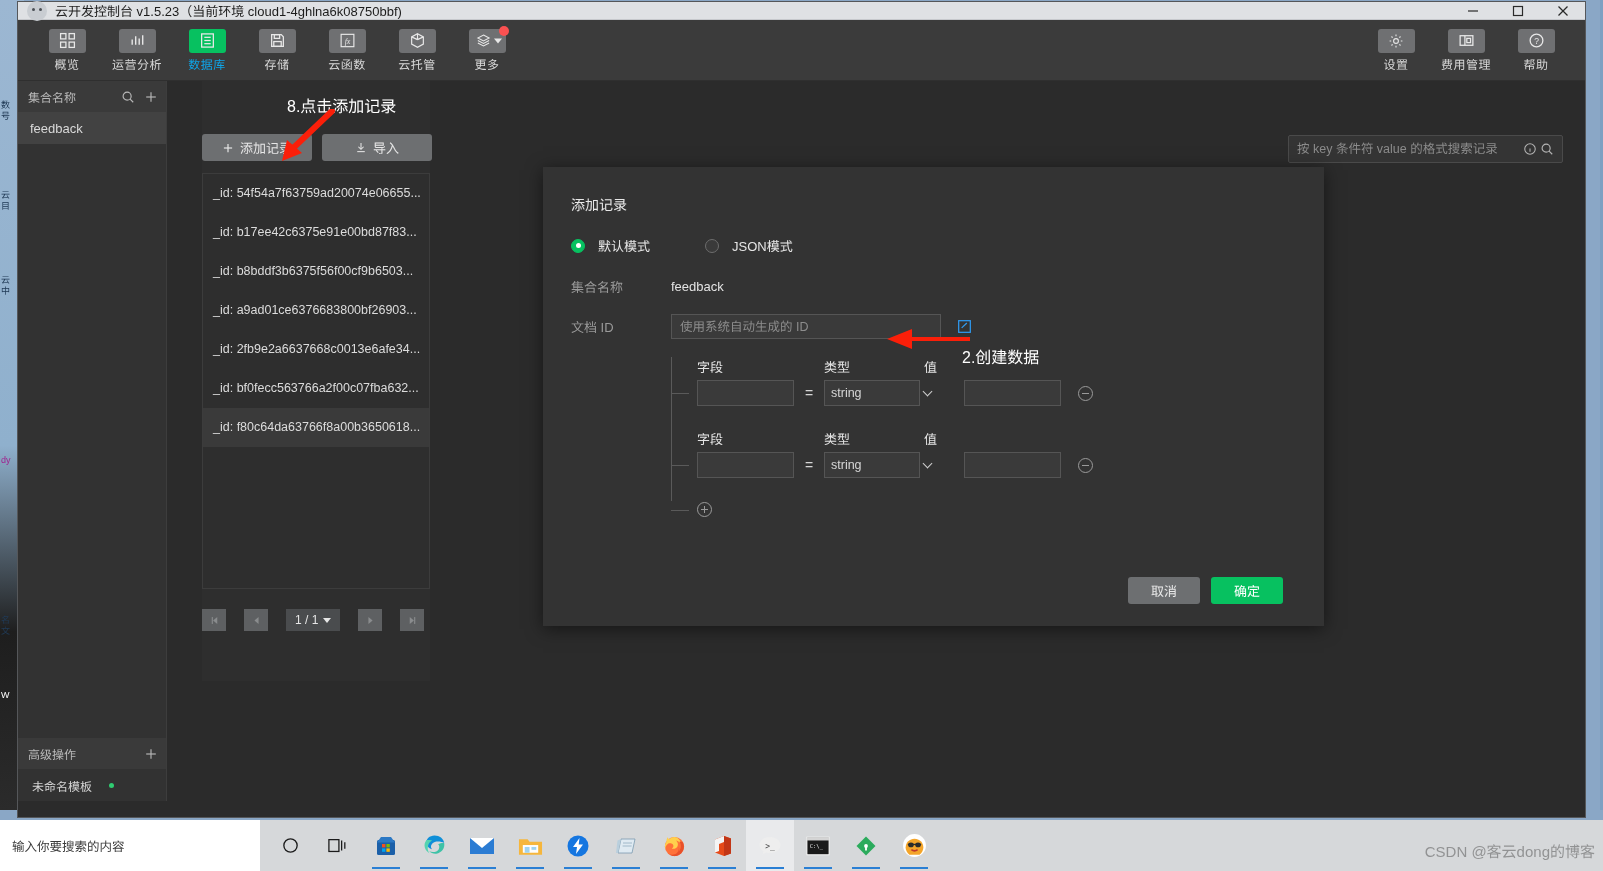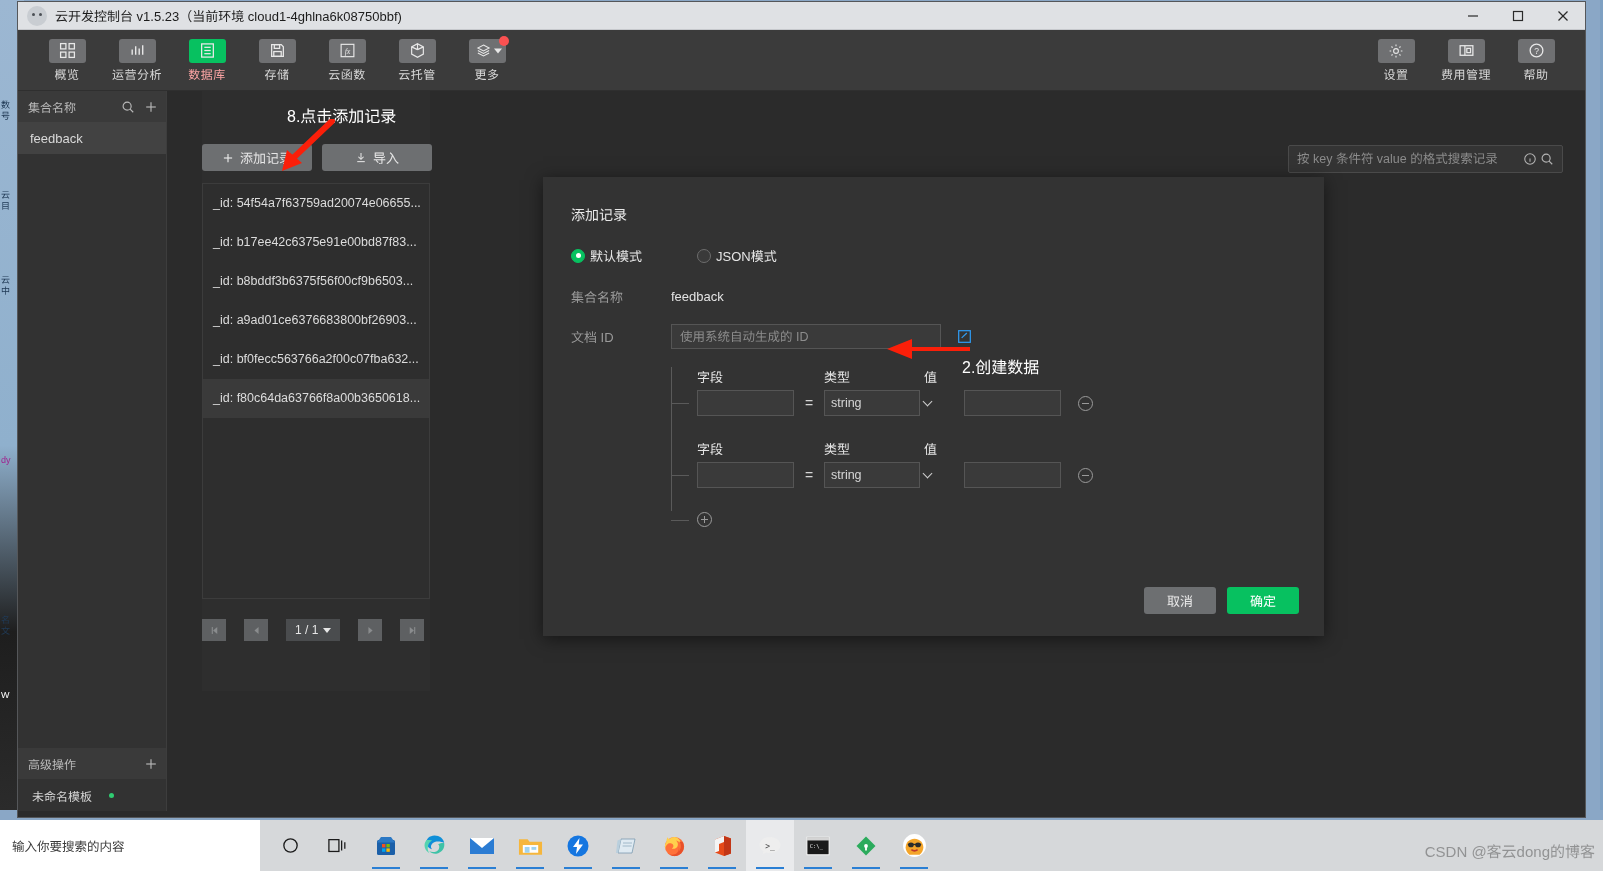--- a/index.html
+++ b/index.html
@@ -33,21 +33,21 @@
   
   #app-window {
     position: absolute; left: 18px; top: 2px;
     width: 1567px; height: 815px;
     background: #2b2b2b;
     box-shadow: 0 0 0 1px #55575a;
   }
 
   
   #titlebar {
-    height: 28px; background: #dfe1e4;
+    height: 18px; background: #dfe1e4;
     display: flex; align-items: center;
     border-bottom: 1px solid #c6c8cc;
   }
   #app-logo {
     width: 20px; height: 20px; margin-left: 9px; margin-right: 8px;
     border-radius: 50%; background: #c9cdd2;
     position: relative; flex: none;
   }
   #app-logo::before, #app-logo::after {
     content: ""; position: absolute; top: 7px;
@@ -79,21 +79,21 @@
     cursor: pointer; position: relative;
   }
   .tb-tile {
     width: 37px; height: 24px; border-radius: 3px;
     background: #6f7072;
     display: flex; align-items: center; justify-content: center;
     color: #e8e8e8; position: relative;
   }
   .tb-item.active .tb-tile { background: #07c160; }
   .tb-label { font-size: 12px; color: #d8d8d8; letter-spacing: .5px; }
-  .tb-item.active .tb-label { color: #fca5a5; }
+  .tb-item.active .tb-label { color: #0ea5e9; }
   .tb-caret {
     position: absolute; right: 4px; top: 50%; transform: translateY(-50%);
     width: 0; height: 0;
     border-left: 4px solid transparent; border-right: 4px solid transparent;
     border-top: 5px solid #e8e8e8;
   }
   .tb-dot {
     position: absolute; right: -3px; top: -3px;
     width: 10px; height: 10px; border-radius: 50%; background: #fa5151;
   }
@@ -213,21 +213,21 @@
     background: #333333;
     z-index: 55;
     box-shadow: 0 3px 16px rgba(0,0,0,.5);
   }
   #modal-title {
     font-size: 14px; color: #e8e8e8;
     padding: 27px 0 0 28px;
   }
   #modal-body { padding: 22px 28px 0 28px; }
   .radio-row { display: flex; align-items: center; gap: 55px; margin-bottom: 22px; }
-  .radio-opt { display: flex; align-items: center; gap: 5px; cursor: pointer; }
+  .radio-opt { display: flex; align-items: center; gap: 13px; cursor: pointer; }
   .radio-dot {
     width: 14px; height: 14px; border-radius: 50%;
     border: 1px solid #6d6d6d; background: #3a3a3a;
     display: flex; align-items: center; justify-content: center;
   }
   .radio-opt.checked .radio-dot { background: #07c160; border-color: #07c160; }
   .radio-opt.checked .radio-dot::after {
     content: ""; width: 5px; height: 5px; border-radius: 50%; background: #fff;
   }
   .radio-label { font-size: 13px; color: #e6e6e6; }
@@ -297,21 +297,21 @@
     display: flex; align-items: center; justify-content: center;
     cursor: pointer; position: relative;
   }
   .plus-btn::before, .plus-btn::after {
     content: ""; position: absolute; background: #9a9a9a;
   }
   .plus-btn::before { width: 7px; height: 1px; }
   .plus-btn::after  { width: 1px; height: 7px; }
 
   #modal-footer {
-    position: absolute; right: 25px; bottom: 22px;
+    position: absolute; right: 41px; bottom: 22px;
     display: flex; gap: 11px;
   }
   .m-btn {
     width: 72px; height: 27px; border: none; border-radius: 3px;
     font-size: 13px; font-family: inherit; cursor: pointer;
   }
   .m-btn.cancel { background: #6d6f71; color: #e8e8e8; }
   .m-btn.ok { background: #07c160; color: #ffffff; }
 
   
@@ -583,20 +583,23 @@
               <span>_id: 54f54a7f63759ad20074e06655...</span>
             </div>
           <div class="rec-row">
               <span>_id: b17ee42c6375e91e00bd87f83...</span>
             </div>
           <div class="rec-row">
               <span>_id: b8bddf3b6375f56f00cf9b6503...</span>
             </div>
           <div class="rec-row">
               <span>_id: a9ad01ce6376683800bf26903...</span>
+            </div>
+          <div class="rec-row">
+              <span>_id: 2fb9e2a6637668c0013e6afe34...</span>
             </div>
           <div class="rec-row">
               <span>_id: bf0fecc563766a2f00c07fba632...</span>
             </div>
           <div class="rec-row selected">
               <span>_id: f80c64da63766f8a00b3650618...</span>
             </div>
         </div>
 
         <div id="pager">

